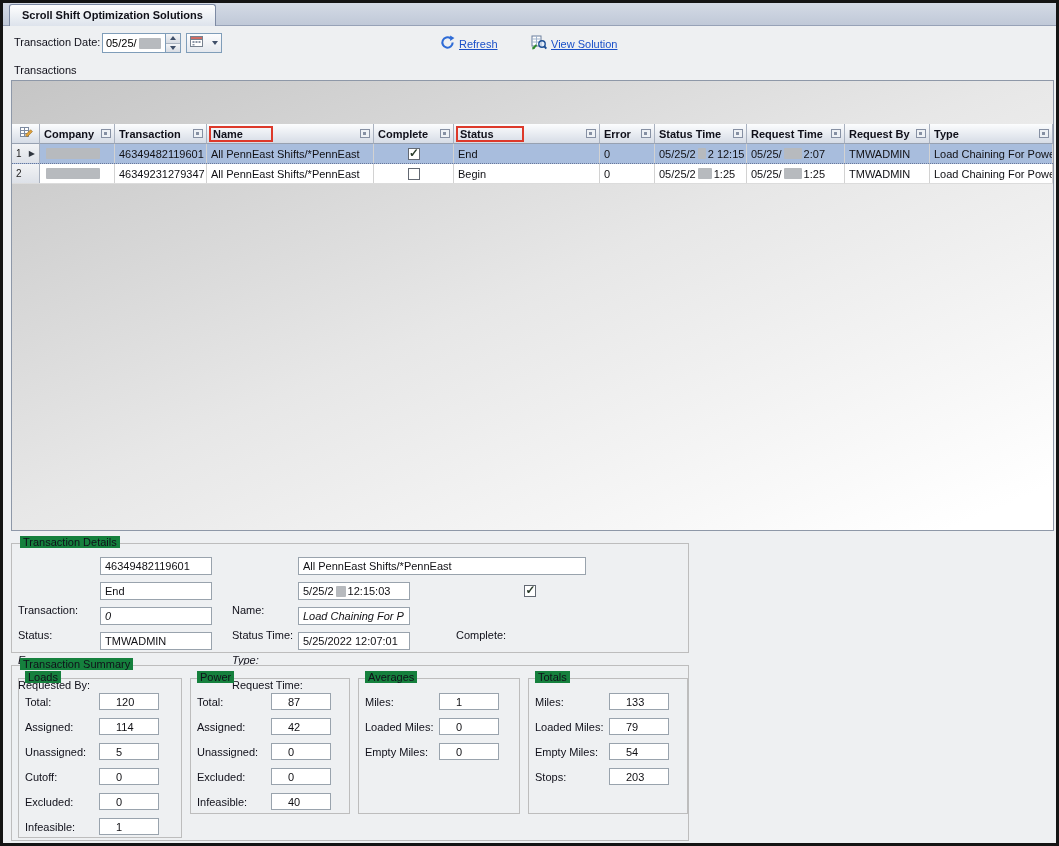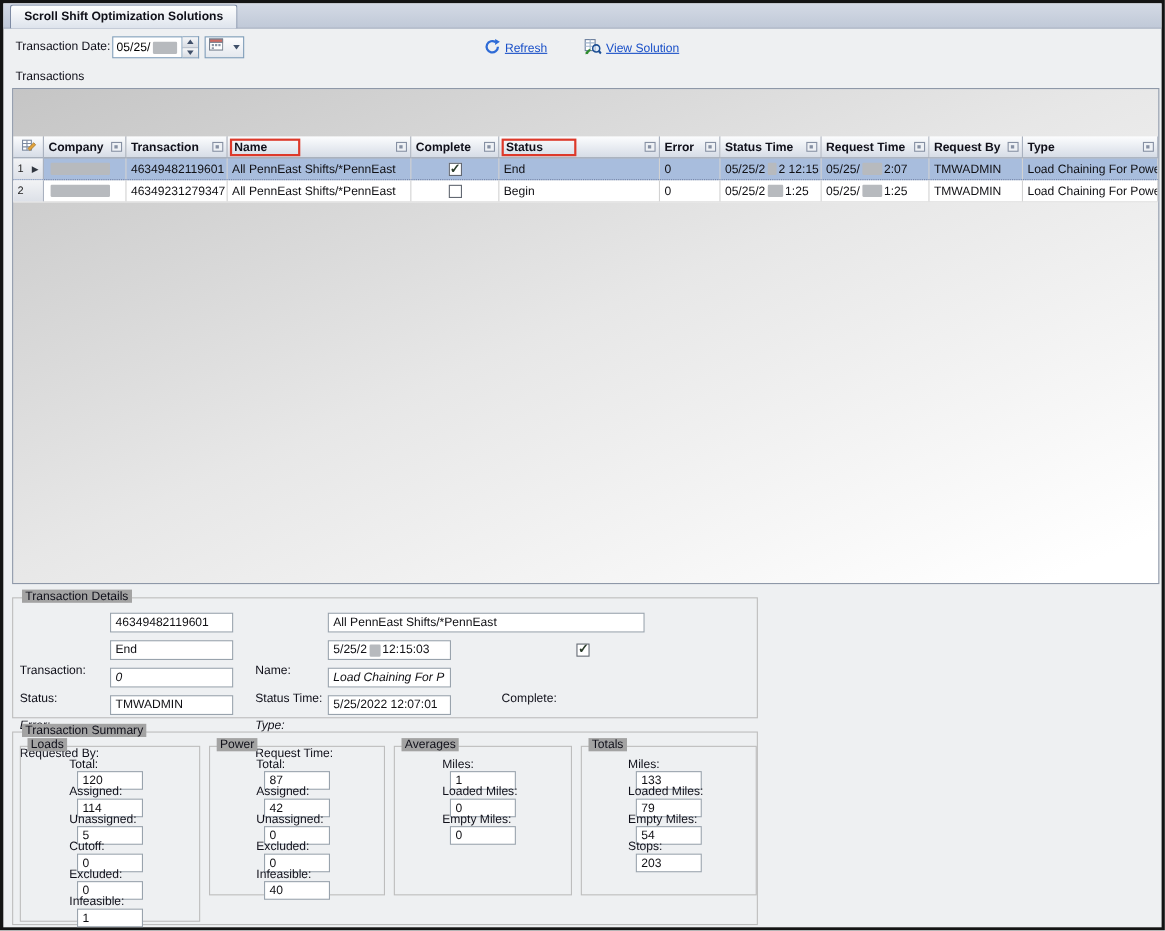--- a/index.html
+++ b/index.html
@@ -49,35 +49,35 @@
   .gcell{box-sizing:border-box;border-right:1px solid #d2d2d2;padding:0 4px;display:flex;align-items:center;overflow:hidden;white-space:nowrap;color:#101014;}
   .rowsel{background:linear-gradient(#f2f3f5,#dde1e8);border-right:1px solid #a9b1bf;justify-content:space-between;font-size:10px;color:#222;}
   .rowarrow{font-size:8px;color:#30363f;}
   .cellcenter{justify-content:center;}
   .cb{width:12px;height:12px;box-sizing:border-box;border:1px solid #626872;background:#fff;position:relative;flex:none;}
   .cb.checked::after{content:"\2713";position:absolute;left:-1px;top:-3px;width:13px;text-align:center;font-size:12px;font-weight:bold;color:#2a3b2a;}
   .redact{display:inline-block;height:11px;background:#b7babe;border-radius:1px;margin:0 2px;flex:none;}
 
   
   .groupbox{position:absolute;box-sizing:border-box;border:1px solid #bdbdbd;}
-  .gb-label{position:absolute;top:-8px;left:8px;background:#a3a3a3;padding:0 3px;font-size:11px;color:#10101a;white-space:nowrap;}
+  .gb-label{position:absolute;top:-8px;left:8px;background:#15803d;padding:0 3px;font-size:11px;color:#10101a;white-space:nowrap;}
   .fld-label{position:absolute;font-size:11px;line-height:18px;color:#10101a;white-space:nowrap;margin-top:44px;}
   .fld-input{position:absolute;height:18px;box-sizing:border-box;border:1px solid #99a3ad;background:#fff;font-size:11px;padding:0 4px;display:flex;align-items:center;overflow:hidden;white-space:nowrap;color:#101014;}
   .dr1{top:13px;}.dr2{top:38px;}.dr3{top:63px;font-style:italic;}.dr4{top:88px;}
   #details-box{left:8px;top:540px;width:678px;height:110px;}
   #summary-box{left:8px;top:662px;width:678px;height:176px;}
   .sgroup{position:absolute;top:12px;box-sizing:border-box;border:1px solid #bdbdbd;padding:10px 6px 2px 6px;}
   .sgroup .gb-label{top:-8px;left:6px;}
   #g-loads{left:6px;width:164px;height:160px;}
   #g-power{left:178px;width:160px;height:136px;}
   #g-averages{left:346px;width:162px;height:136px;}
   #g-totals{left:516px;width:160px;height:136px;}
-  .srow{display:flex;align-items:center;height:25px;flex-direction:column;}
+  .srow{display:flex;align-items:center;height:25px;}
   .slabel{width:74px;font-size:11px;color:#10101a;white-space:nowrap;flex:none;}
-  .sval{width:60px;height:17px;box-sizing:border-box;border:1px solid #99a3ad;background:#fff;font-size:11px;padding:0 4px;display:flex;align-items:center;flex:none;color:#101014;}
+  .sval{width:60px;height:17px;box-sizing:border-box;border:1px solid #99a3ad;background:#fff;font-size:11px;padding:0 16px;display:flex;align-items:center;flex:none;color:#101014;}
 </style>
 </head>
 <body>
 
 <div id="window">
 
   <div class="tabstrip">
     <div class="tab">Scroll Shift Optimization Solutions</div>
   </div>
 

